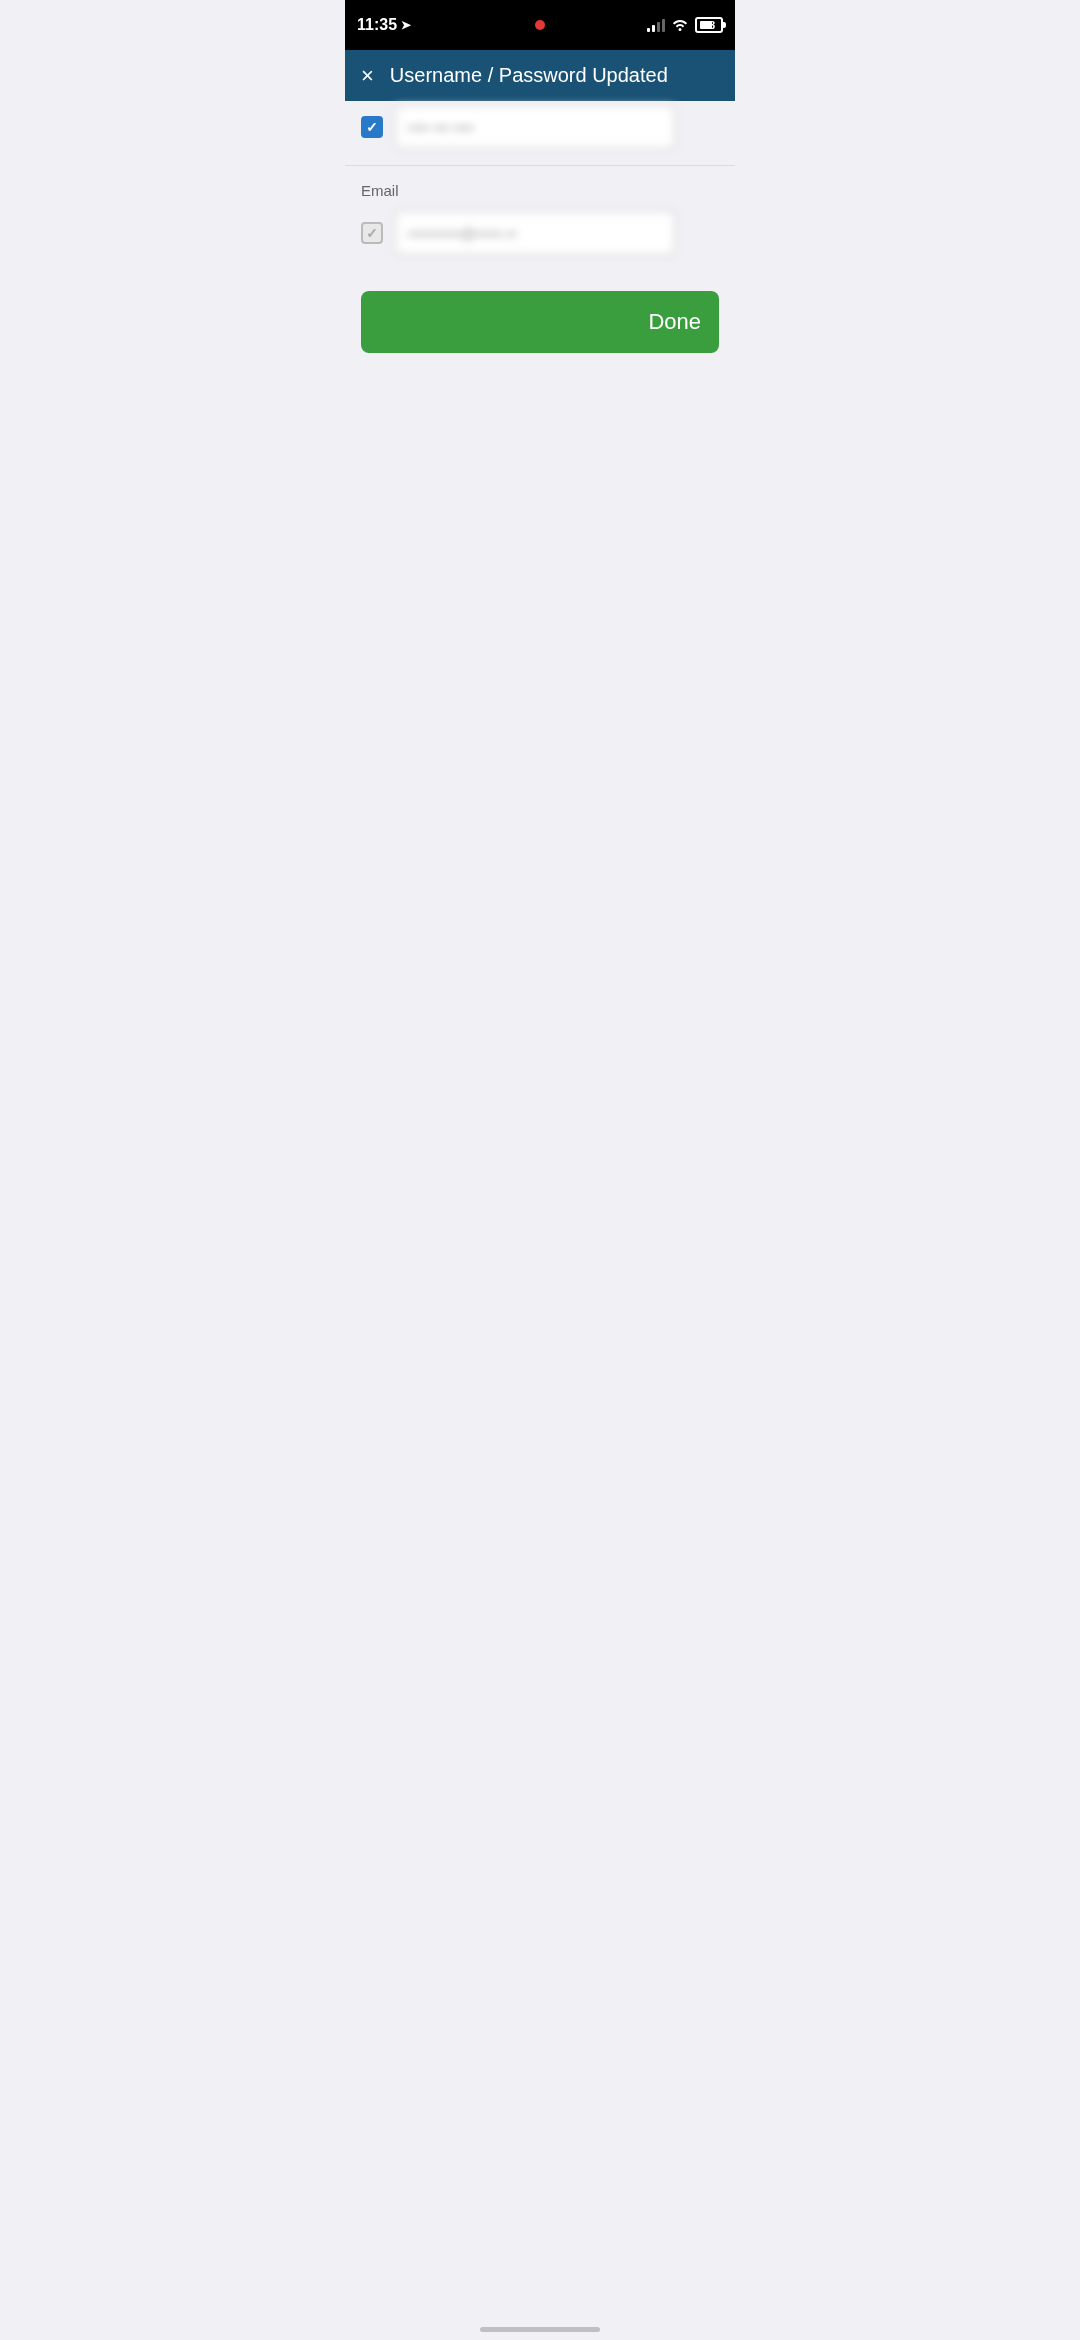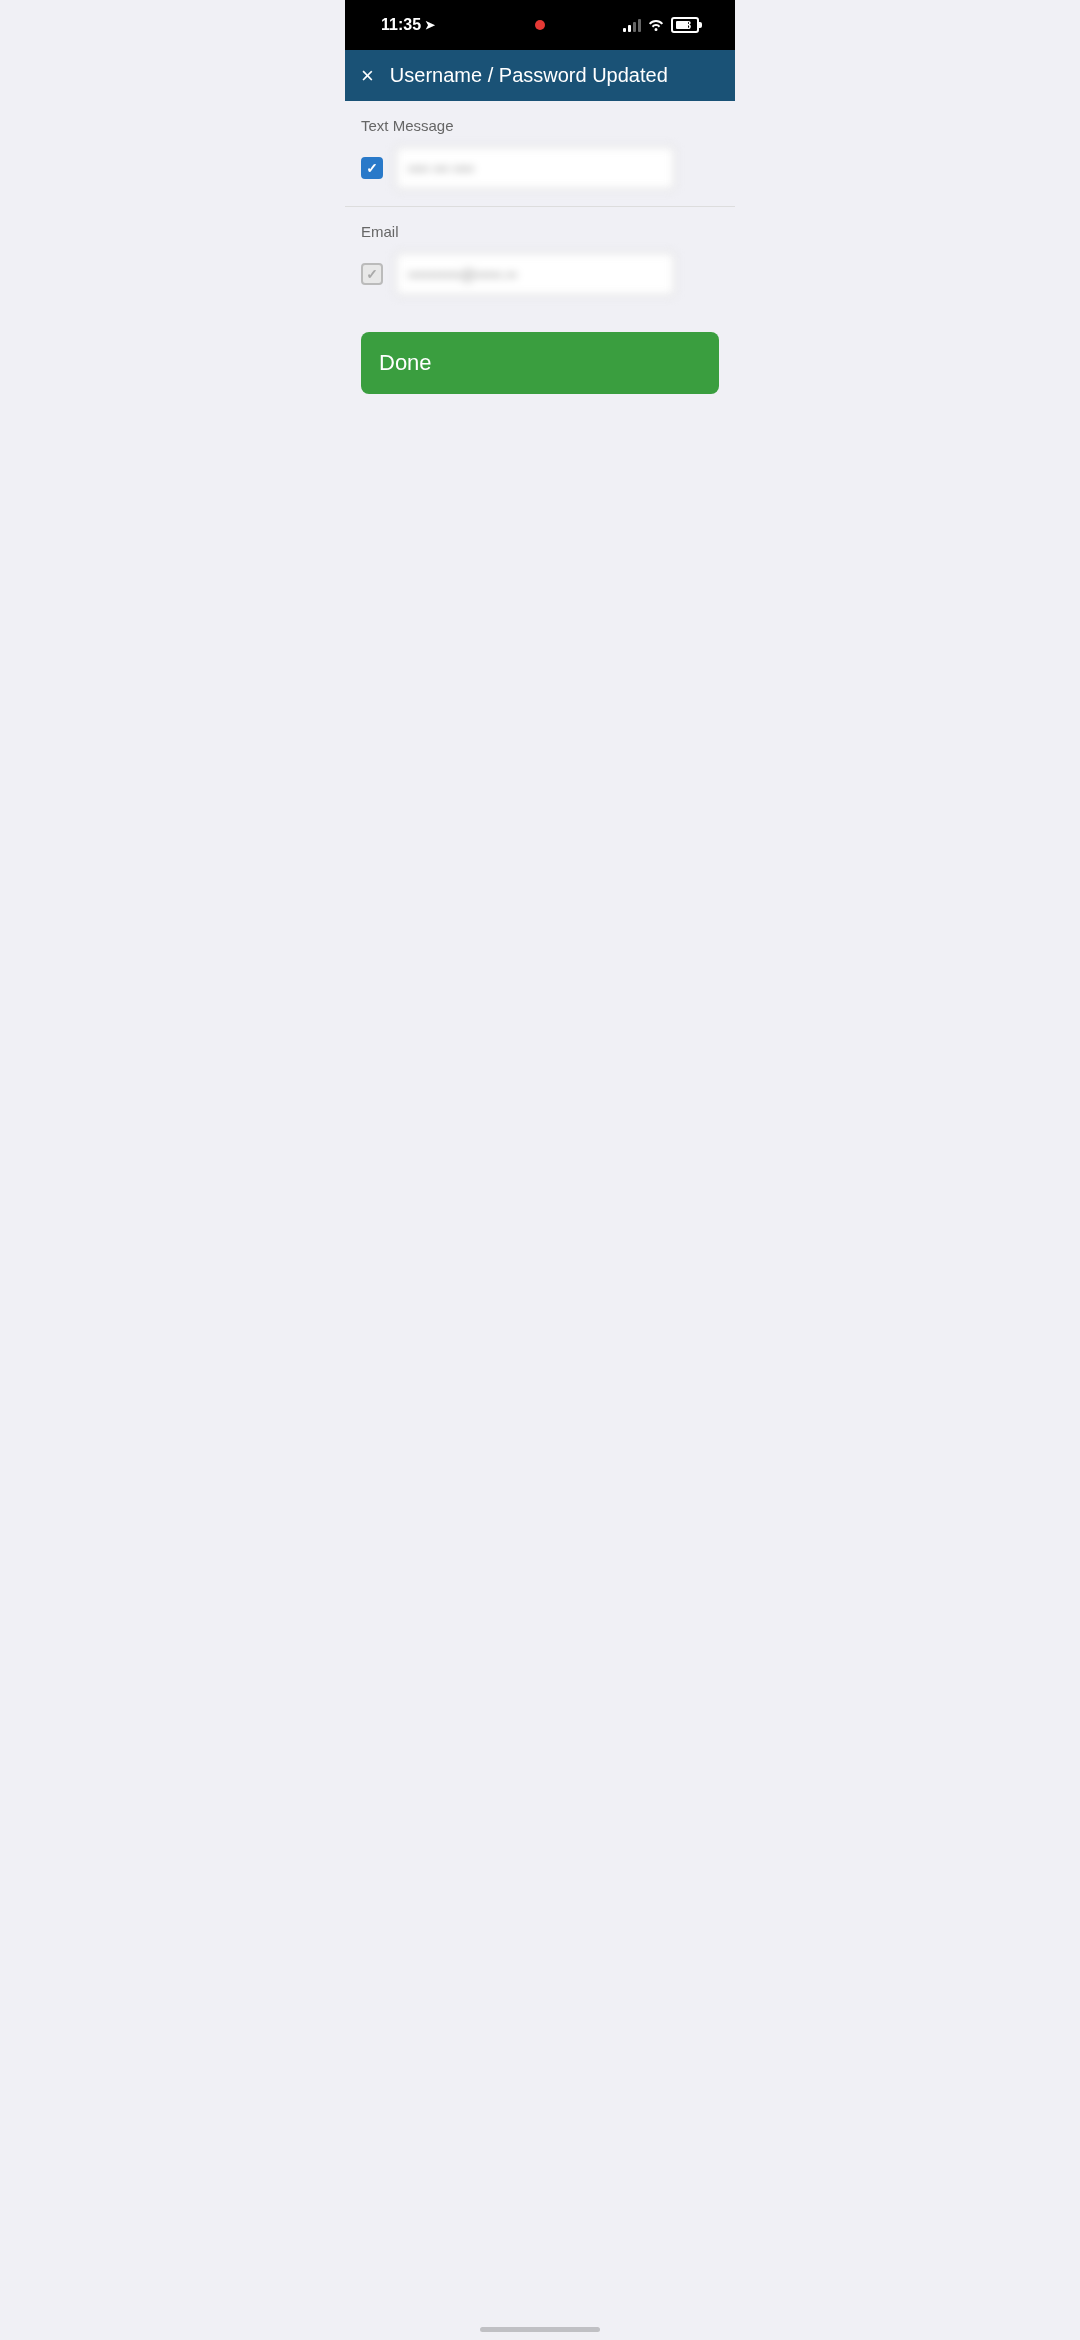--- a/index.html
+++ b/index.html
@@ -18,21 +18,21 @@
       overflow-x: hidden;
     }
 
     
     .status-bar {
       background-color: #000;
       height: 50px;
       display: flex;
       align-items: center;
       justify-content: space-between;
-      padding: 0 36px;
+      padding: 0 12px;
       position: relative;
     }
 
     .status-time {
       color: #fff;
       font-size: 16px;
       font-weight: 600;
       display: flex;
       align-items: center;
       gap: 4px;
@@ -241,21 +241,21 @@
       margin: 20px 16px;
       background-color: #3a9e3f;
       color: #fff;
       border: none;
       border-radius: 8px;
       padding: 18px;
       font-size: 22px;
       font-weight: 500;
       width: calc(100% - 32px);
       cursor: pointer;
-      text-align: left;
+      text-align: right;
     }
 
     
     .home-indicator {
       position: fixed;
       bottom: 8px;
       left: 50%;
       transform: translateX(-50%);
       width: 120px;
       height: 5px;
@@ -297,21 +297,20 @@
 
 <div class="header">
   <span class="close-btn">×</span>
   <span class="header-title">Username / Password Updated</span>
 </div>
 
 <div class="content">
 
   
   <div>
-    <div class="section-label">Text Message</div>
     <div class="input-row">
       <div class="checkbox-wrapper">
         <div class="checkbox checked"></div>
       </div>
       <input type="text" class="text-input blurred" value="•••• ••• ••••" readonly="" style="">
     </div>
   </div>
 
   <div class="divider"></div>
 

